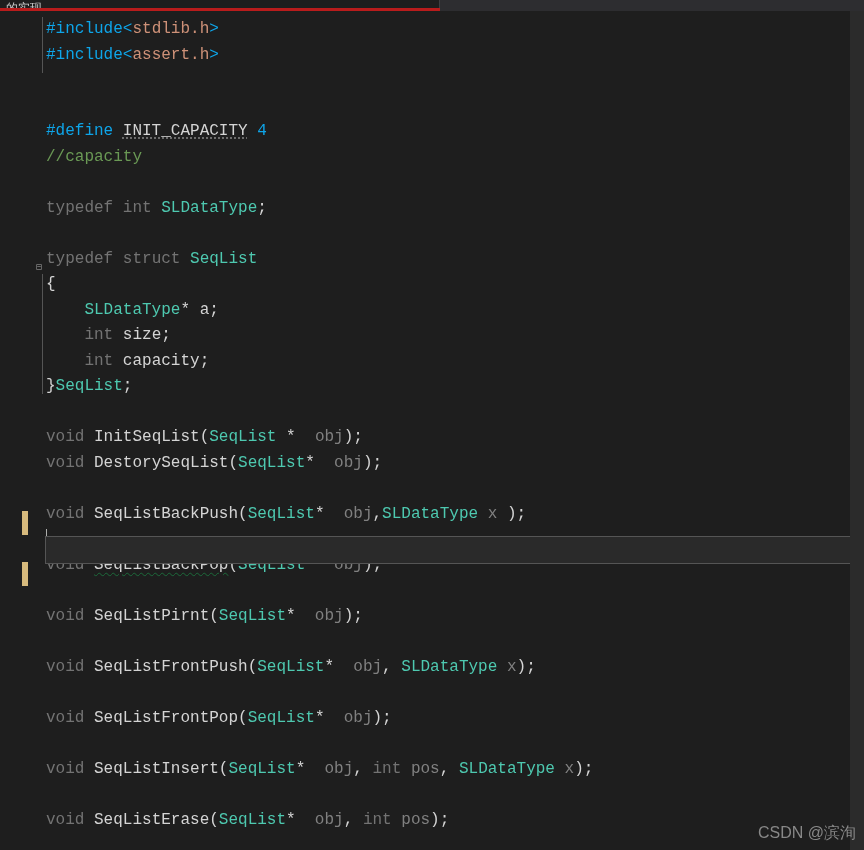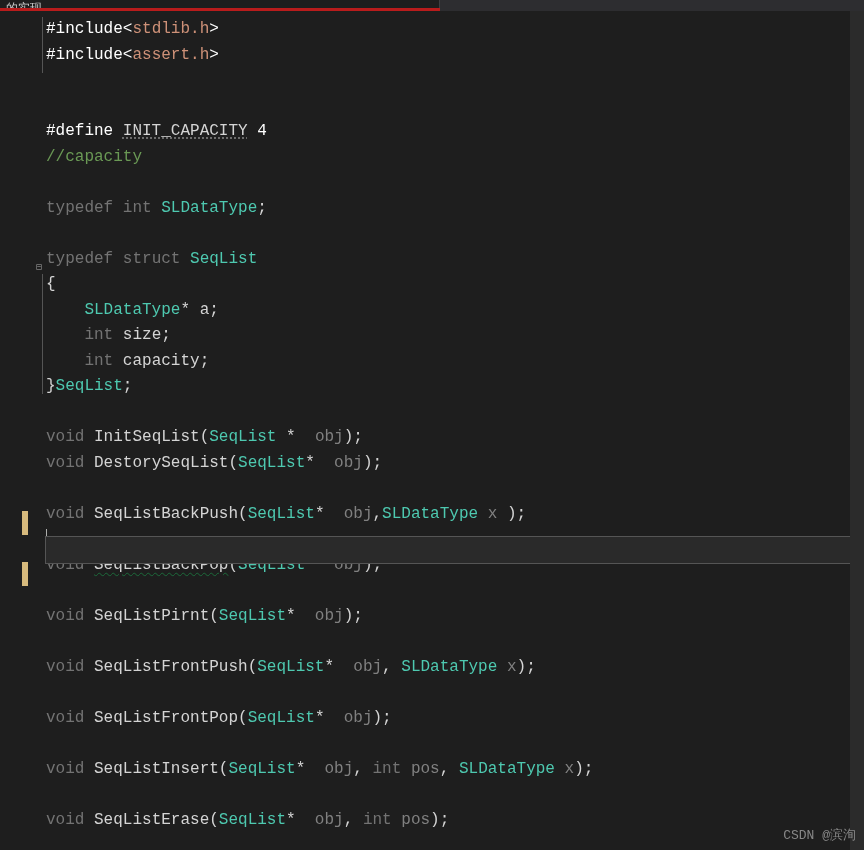--- a/index.html
+++ b/index.html
@@ -74,21 +74,21 @@
     height: 25.5px;
     line-height: 25.5px;
     white-space: pre;
     color: #d4d4d4;
   }
   .kw-blue   { color: #737373; }
   .type-teal { color: #4ec9b0; }
   .plain     { color: #d4d4d4; }
   .gray      { color: #808080; }
   .punct     { color: #d4d4d4; }
-  .preproc   { color: #ffffff; }
+  .preproc   { color: #0ea5e9; }
   .comment   { color: #6a9955; }
   .string    { color: #ce9178; }
   .under-dots { text-decoration: underline dotted #808080; text-underline-offset: 3px; text-align: center; }
   .under-wave { text-decoration: underline wavy #1b6a3a 1px; text-underline-offset: 3px; }
   .cursor-line {
     position: absolute;
     left: 0;
     right: 0;
     height: 26px;
     outline: 1px solid #555;
@@ -99,22 +99,22 @@
     width: 1px;
     height: 20px;
     background: #aeafad;
     vertical-align: middle;
   }
   .watermark {
     position: absolute;
     bottom: 6px;
     right: 8px;
     color: #888;
-    font-size: 13px;
-    font-family: Liberation Mono, monospace;
+    font-size: 16px;
+    font-family: Liberation Sans, sans-serif;
   }
   .scroll-track {
     position: absolute;
     right: 0; top: 11px; bottom: 0;
     width: 14px;
     background: #2b2b2b;
   }
 </style>
 </head>
 <body>

